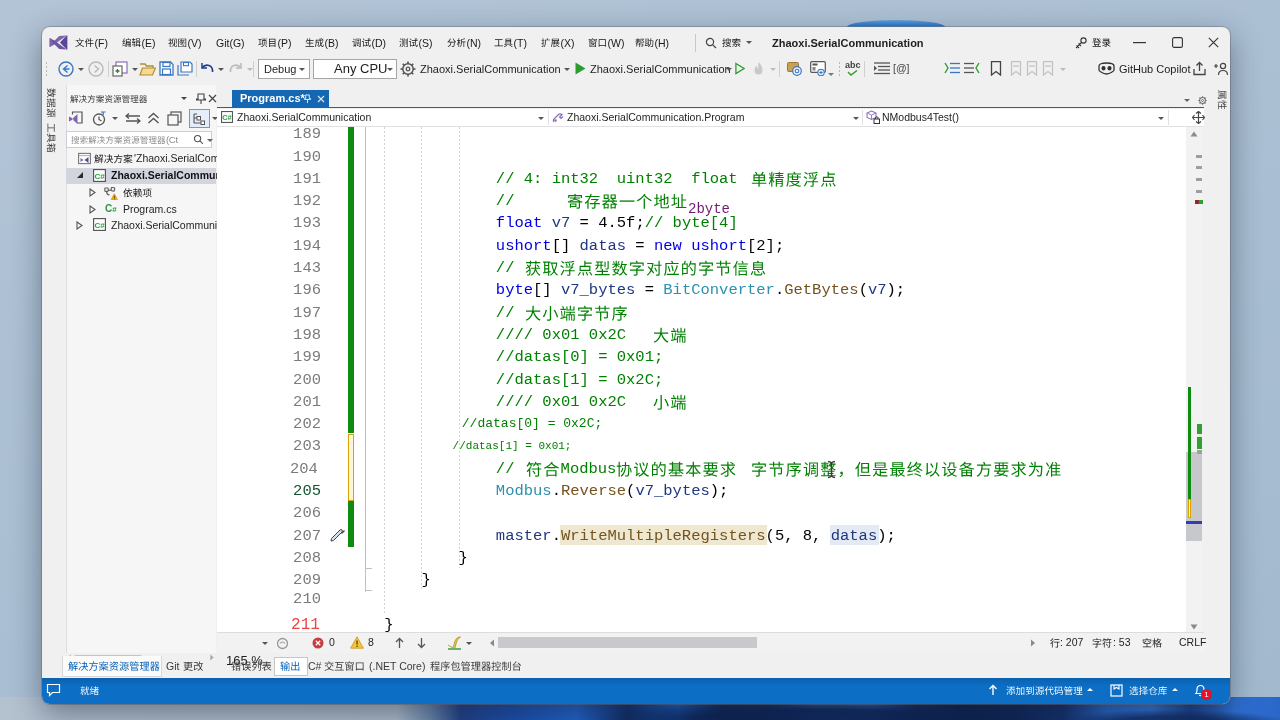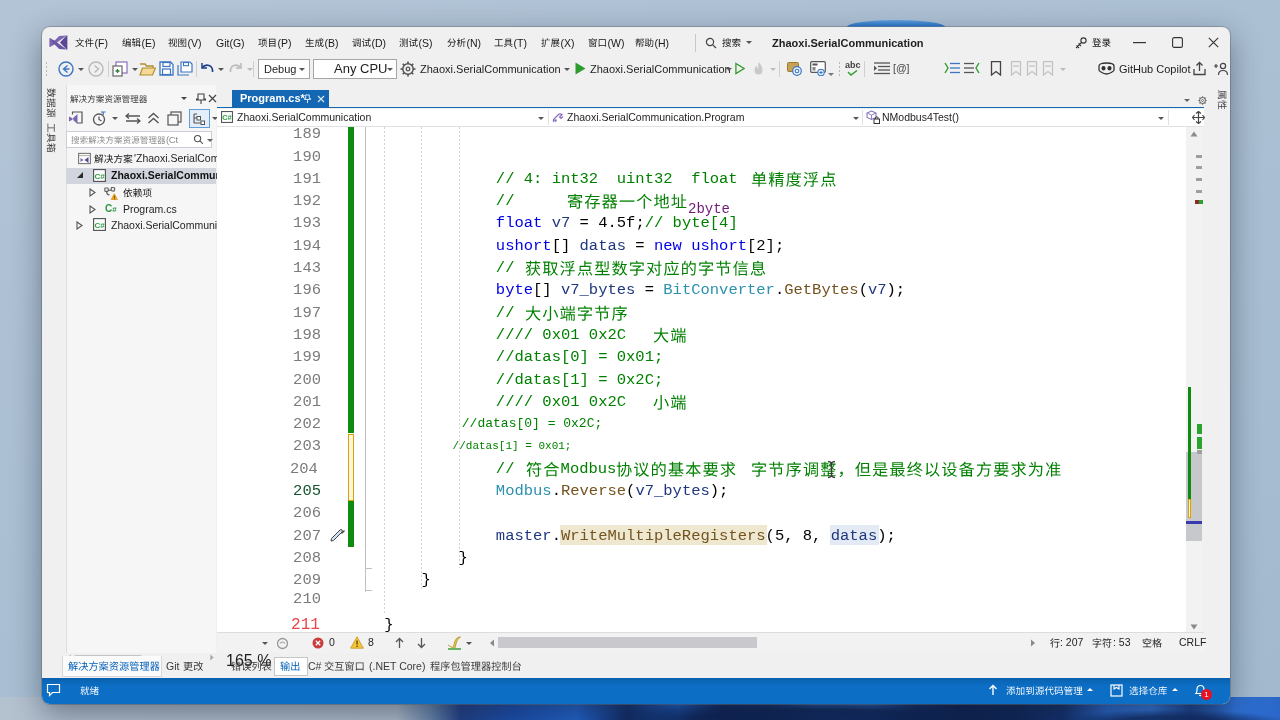--- a/index.html
+++ b/index.html
@@ -689,21 +689,21 @@
 <div class="abs" style="left:1195px;top:200px;width:4px;height:4px;background:#8b2c2c"></div>
 <div class="abs" style="left:1199px;top:200px;width:3.5px;height:4px;background:#2ca32c"></div>
 <div class="abs" style="left:1186px;top:452px;width:16px;height:89px;background:#c7c8cc"></div>
 <div class="abs" style="left:1187.5px;top:387px;width:3.5px;height:112px;background:#0f8c10"></div>
 <div class="abs" style="left:1187.5px;top:499px;width:3.5px;height:19px;background:#fdf6dd;border:1px solid #d8a200"></div>
 <div class="abs" style="left:1197px;top:424px;width:5px;height:10px;background:#2ca32c"></div>
 <div class="abs" style="left:1197px;top:437px;width:5px;height:12px;background:#2ca32c"></div>
 <div class="abs" style="left:1197px;top:450px;width:5px;height:4px;background:#9f9f9f"></div>
 <div class="abs" style="left:1186px;top:521px;width:16px;height:2.6px;background:#3a3ab0"></div>
 <div class="abs" style="left:217px;top:632px;width:987px;height:21px;background:#f2f2f3;border-top:1px solid #ddd"></div>
-<div style="position:absolute;left:226.0px;top:653px;font-size:16px;color:#1e1e1e;line-height:15.8px;white-space:pre;">165 %</div>
+<div style="position:absolute;left:226.0px;top:653px;font-size:13px;color:#1e1e1e;line-height:15.8px;white-space:pre;">165 %</div>
 <div class="abs" style="left:262.0px;top:641.5px;width:0;height:0;border:3px solid transparent;border-top-color:#555;border-bottom:none"></div>
 <svg class="abs" style="left:276px;top:637px" width="13" height="13" viewBox="0 0 13 13">
     <circle cx="6.5" cy="6.5" r="5" fill="none" stroke="#9a9a9a" stroke-width="1.3"></circle>
     <path d="M4 6.5 Q6.5 3.5 9 6.5" fill="none" stroke="#9a9a9a" stroke-width="1.1"></path>
   </svg>
 <svg class="abs" style="left:312px;top:637px" width="12" height="12" viewBox="0 0 12 12">
     <circle cx="6" cy="6" r="5.5" fill="#c83c3c"></circle>
     <path d="M3.8 3.8 L8.2 8.2 M8.2 3.8 L3.8 8.2" stroke="#fff" stroke-width="1.3"></path>
   </svg>
 <div style="position:absolute;left:329.0px;top:635.1px;font-size:10.5px;color:#1e1e1e;line-height:15.8px;white-space:pre;">0</div>

